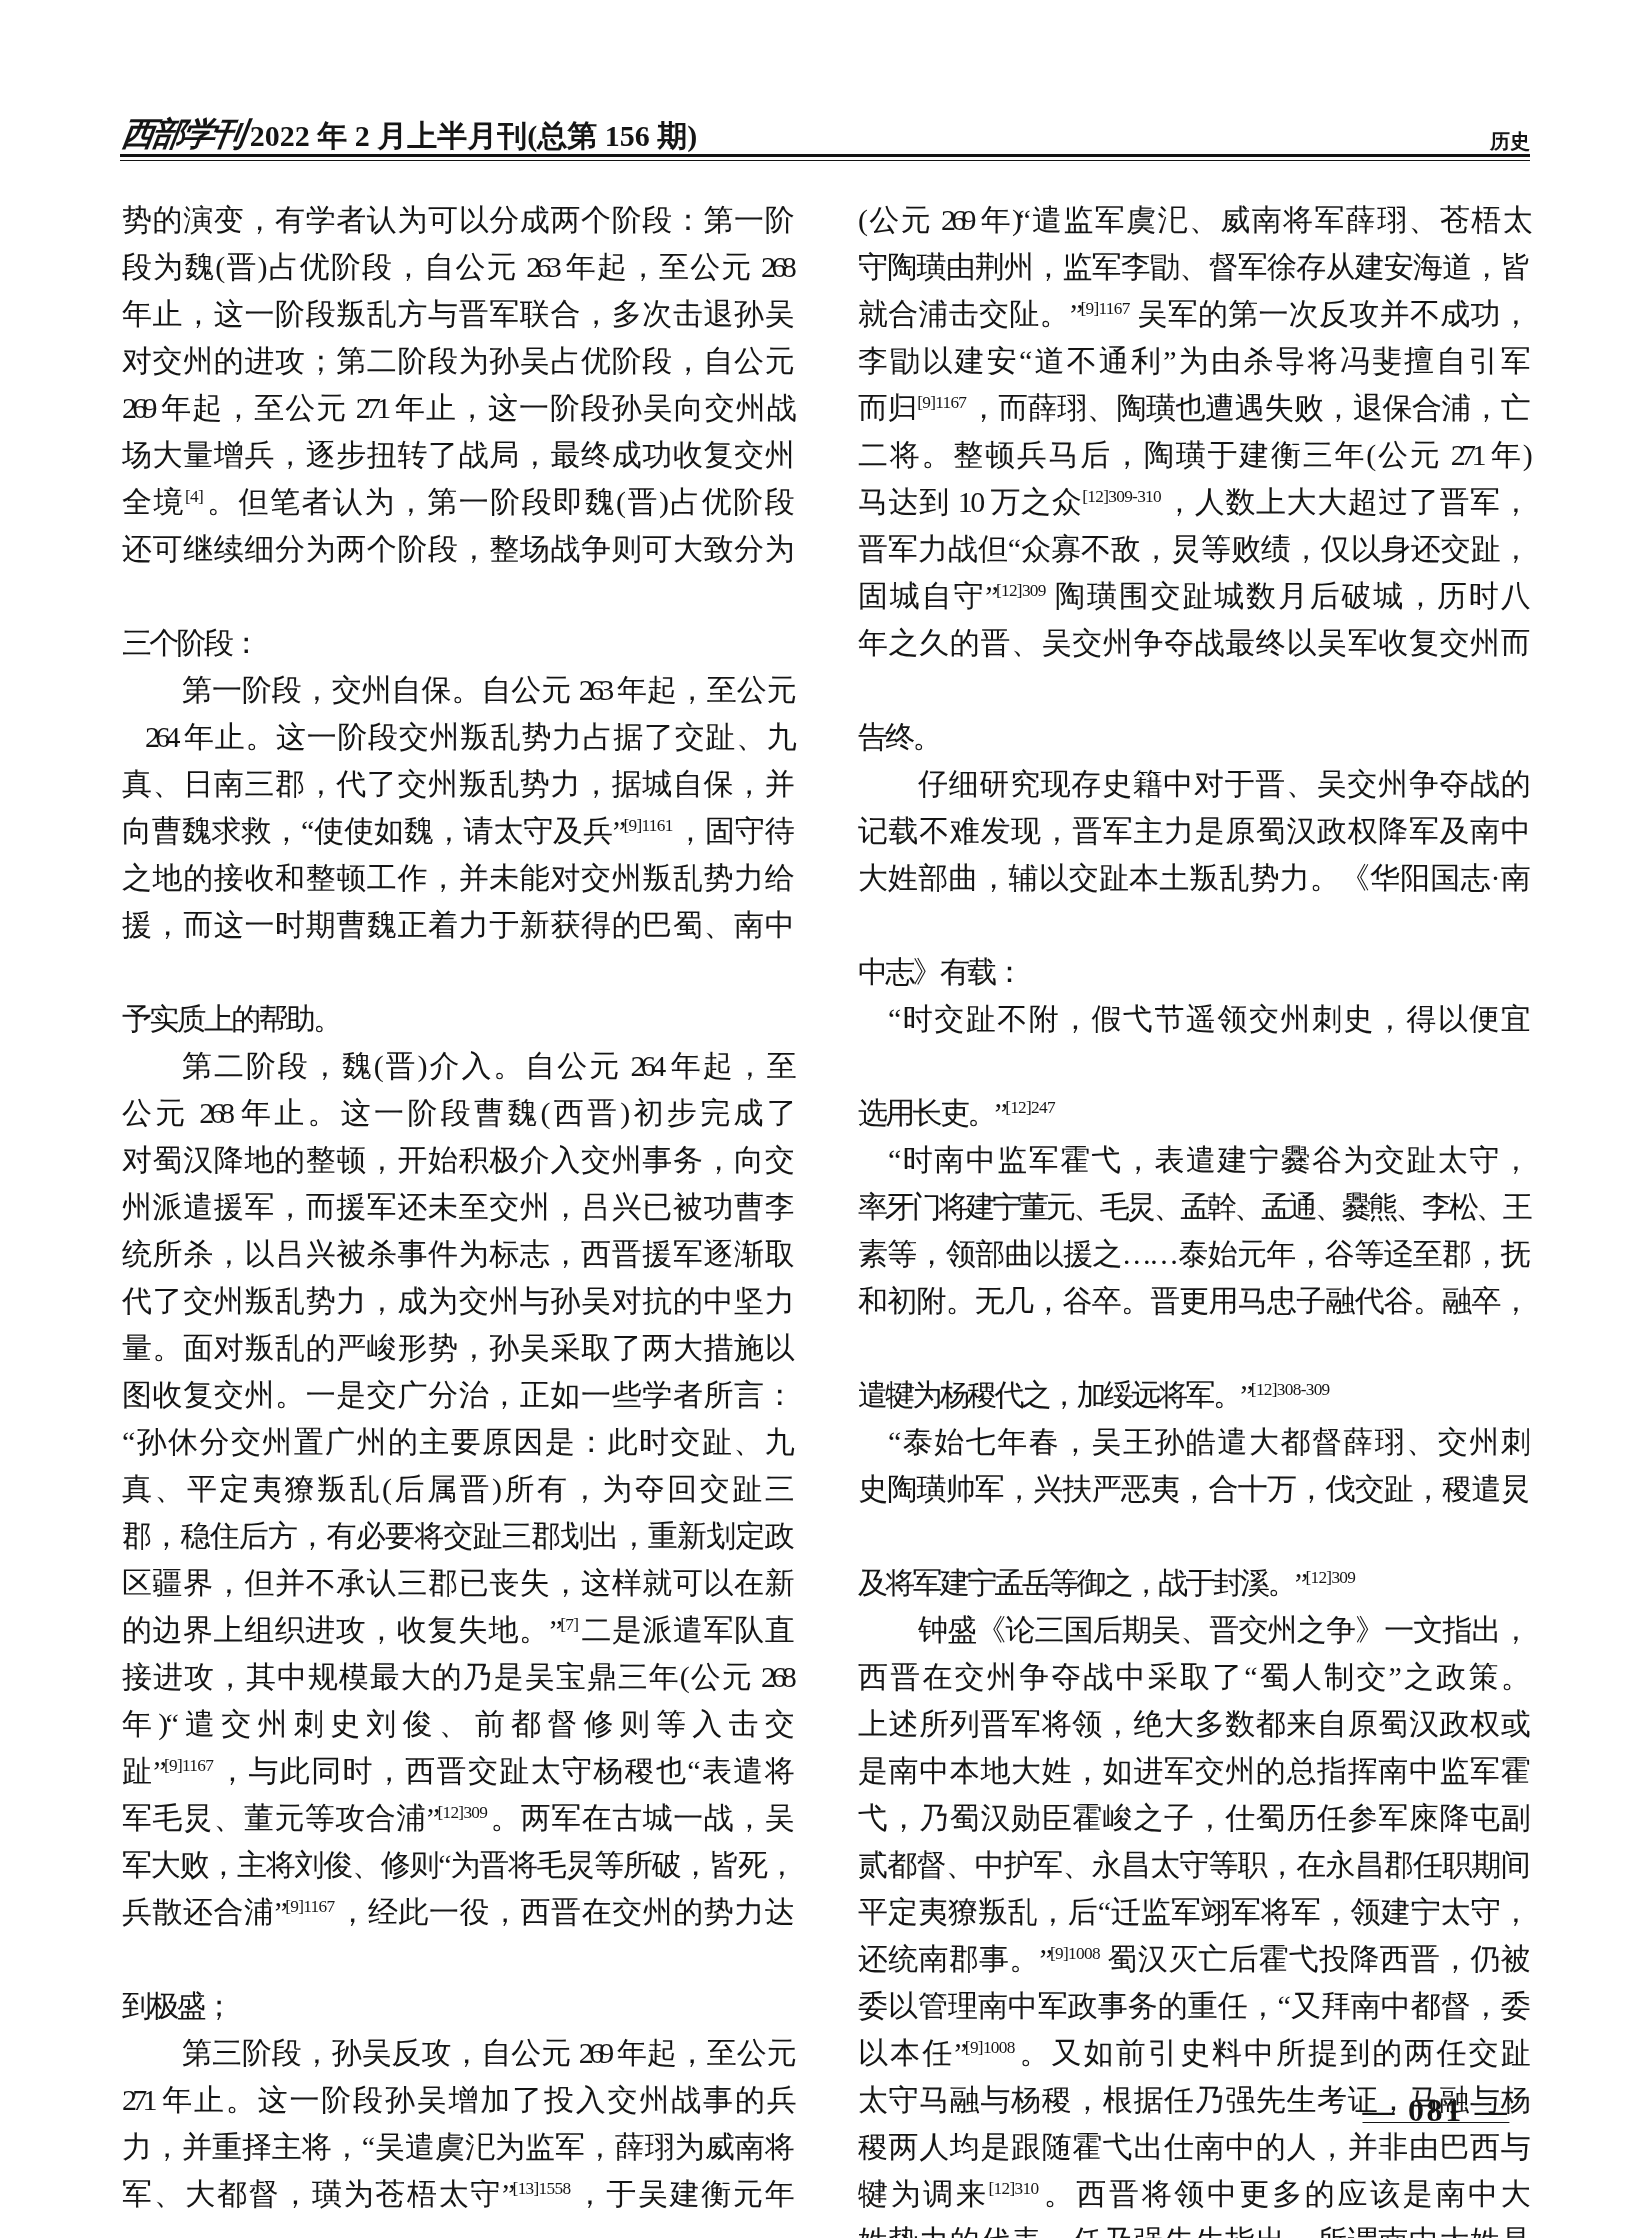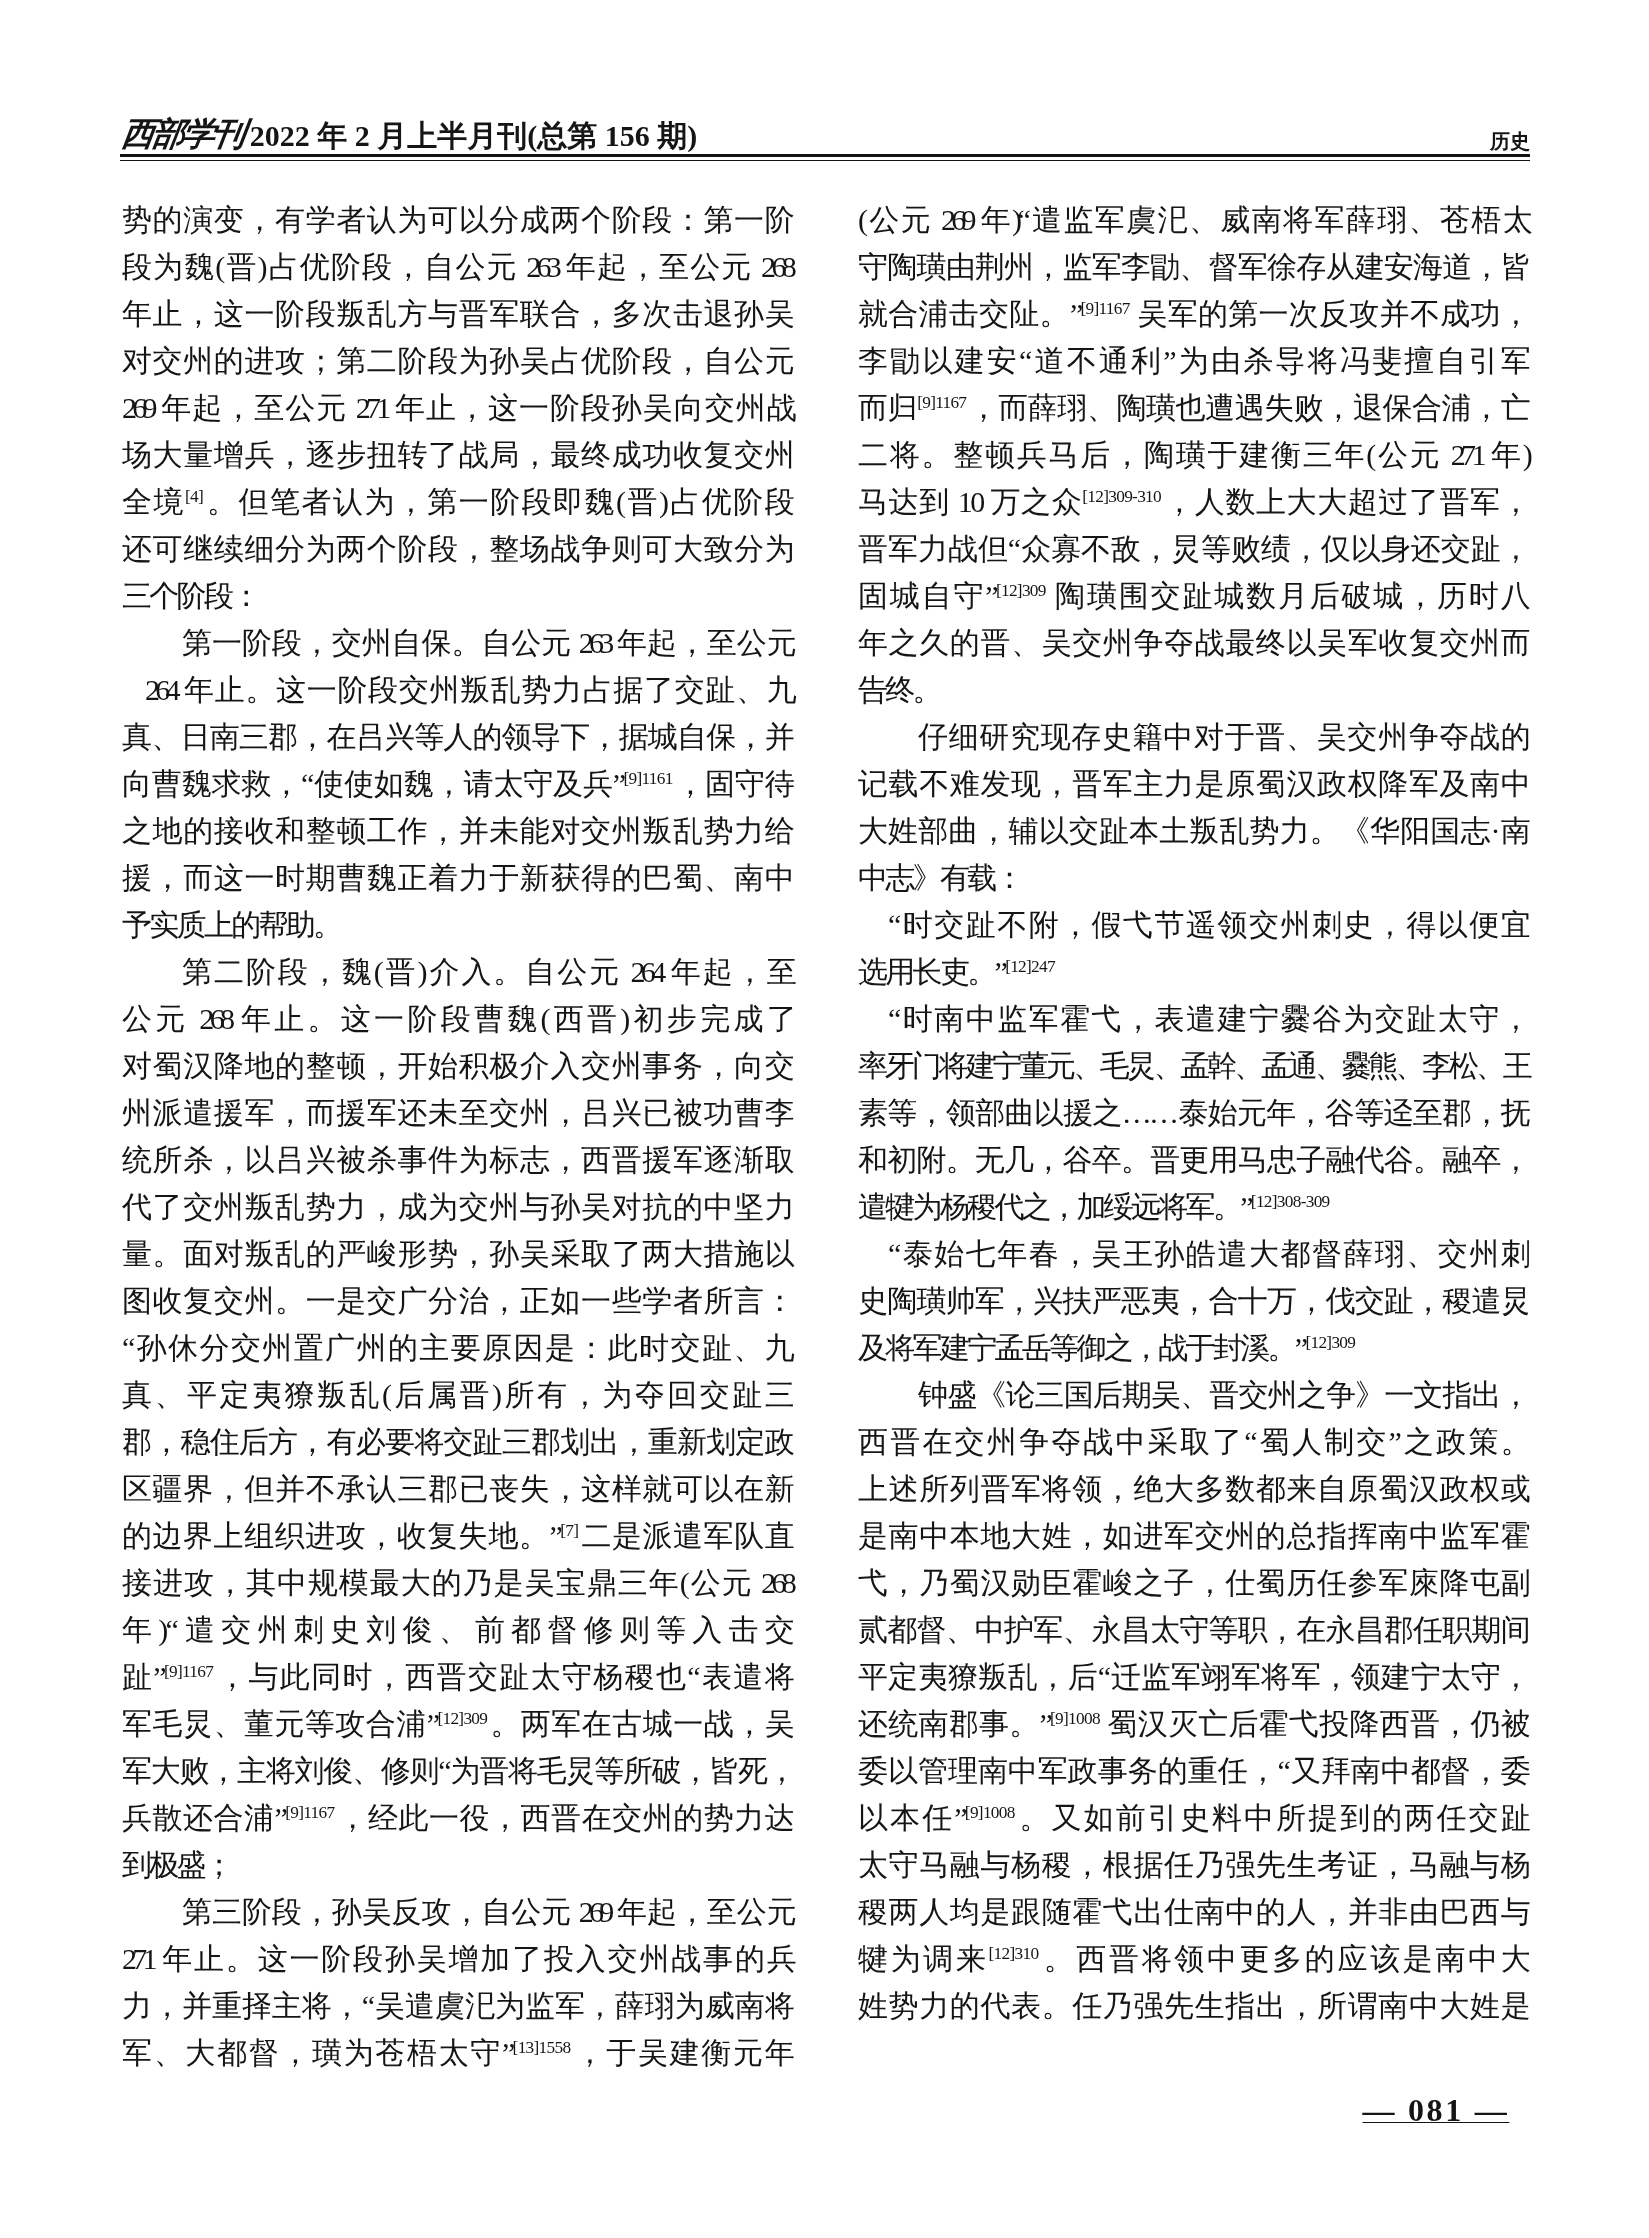--- a/index.html
+++ b/index.html
@@ -65,21 +65,21 @@
 
   .line {
     height: 47px;
     line-height: 47px;
     font-size: 30px;
     letter-spacing: -2.7px;
     text-align: justify;
     text-align-last: justify;
     white-space: nowrap;
   }
-  .line.end { text-align-last: left; }
+  .line.end { text-align-last: left; margin-top: 47px; }
   .line.kai { }
   .line sup {
     font-size: 17.3px;
     letter-spacing: -0.7px;
     vertical-align: 10px;
     line-height: 0;
   }
 
   
   .footer {
@@ -118,21 +118,21 @@
       <div class="line" style="letter-spacing: -4.7px;"><span>段为魏(晋)占优阶段，自公元 263 年起，至公元 268</span></div>
       <div class="line"><span>年止，这一阶段叛乱方与晋军联合，多次击退孙吴</span></div>
       <div class="line"><span>对交州的进攻；第二阶段为孙吴占优阶段，自公元</span></div>
       <div class="line" style="letter-spacing: -4.7px;"><span>269 年起，至公元 271 年止，这一阶段孙吴向交州战</span></div>
       <div class="line"><span>场大量增兵，逐步扭转了战局，最终成功收复交州</span></div>
       <div class="line"><span>全境</span><sup>[4]</sup><span>。但笔者认为，第一阶段即魏(晋)占优阶段</span></div>
       <div class="line"><span>还可继续细分为两个阶段，整场战争则可大致分为</span></div>
       <div class="line end"><span>三个阶段：</span></div>
       <div class="line" style="text-indent: 2em; letter-spacing: -4.7px;"><span>第一阶段，交州自保。自公元 263 年起，至公元</span></div>
       <div class="line" style="letter-spacing: -4.7px; margin-left: 23px;"><span>264 年止。这一阶段交州叛乱势力占据了交趾、九</span></div>
-      <div class="line"><span>真、日南三郡，在吕兴等人的领导下，据城自保，并</span></div>
+      <div class="line"><span>真、日南三郡，代了交州叛乱势力，据城自保，并</span></div>
       <div class="line"><span>向曹魏求救，“使使如魏，请太守及兵”</span><sup>[9]1161</sup><span>，固守待</span></div>
       <div class="line"><span>之地的接收和整顿工作，并未能对交州叛乱势力给</span></div>
       <div class="line"><span>援，而这一时期曹魏正着力于新获得的巴蜀、南中</span></div>
       <div class="line end"><span>予实质上的帮助。</span></div>
       <div class="line" style="text-indent: 2em; letter-spacing: -4.7px;"><span>第二阶段，魏(晋)介入。自公元 264 年起，至</span></div>
       <div class="line" style="letter-spacing: -4.7px;"><span>公元 268 年止。这一阶段曹魏(西晋)初步完成了</span></div>
       <div class="line"><span>对蜀汉降地的整顿，开始积极介入交州事务，向交</span></div>
       <div class="line"><span>州派遣援军，而援军还未至交州，吕兴已被功曹李</span></div>
       <div class="line"><span>统所杀，以吕兴被杀事件为标志，西晋援军逐渐取</span></div>
       <div class="line"><span>代了交州叛乱势力，成为交州与孙吴对抗的中坚力</span></div>

